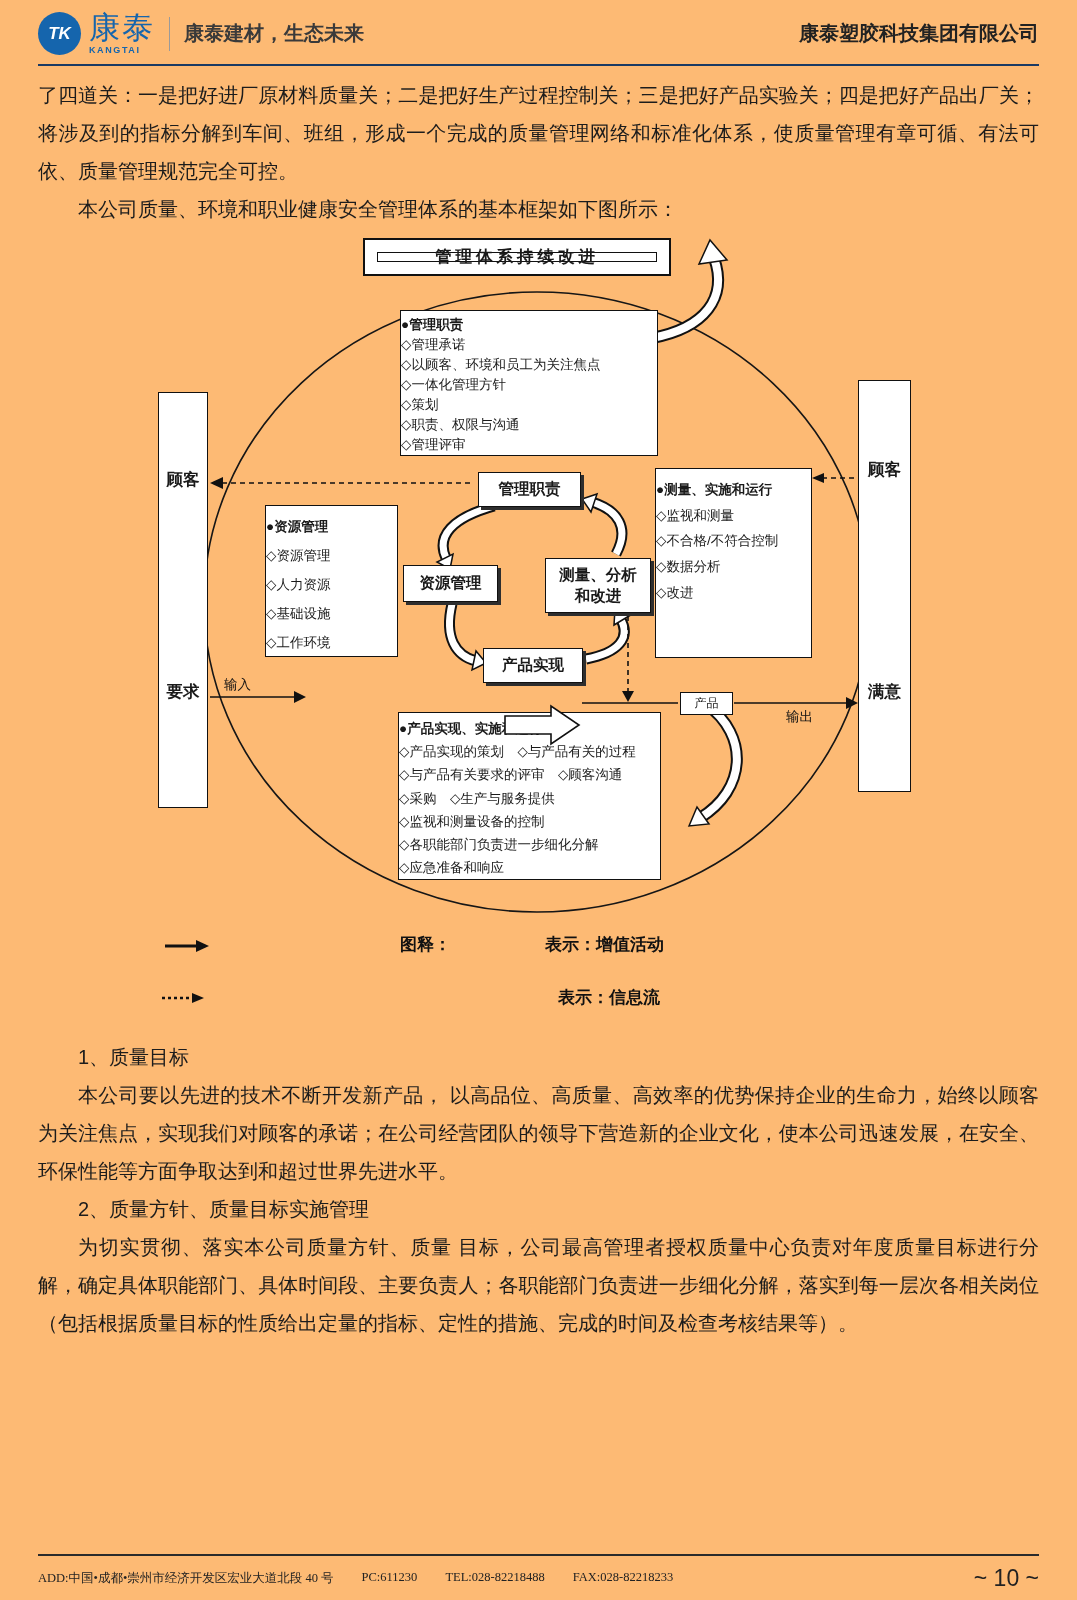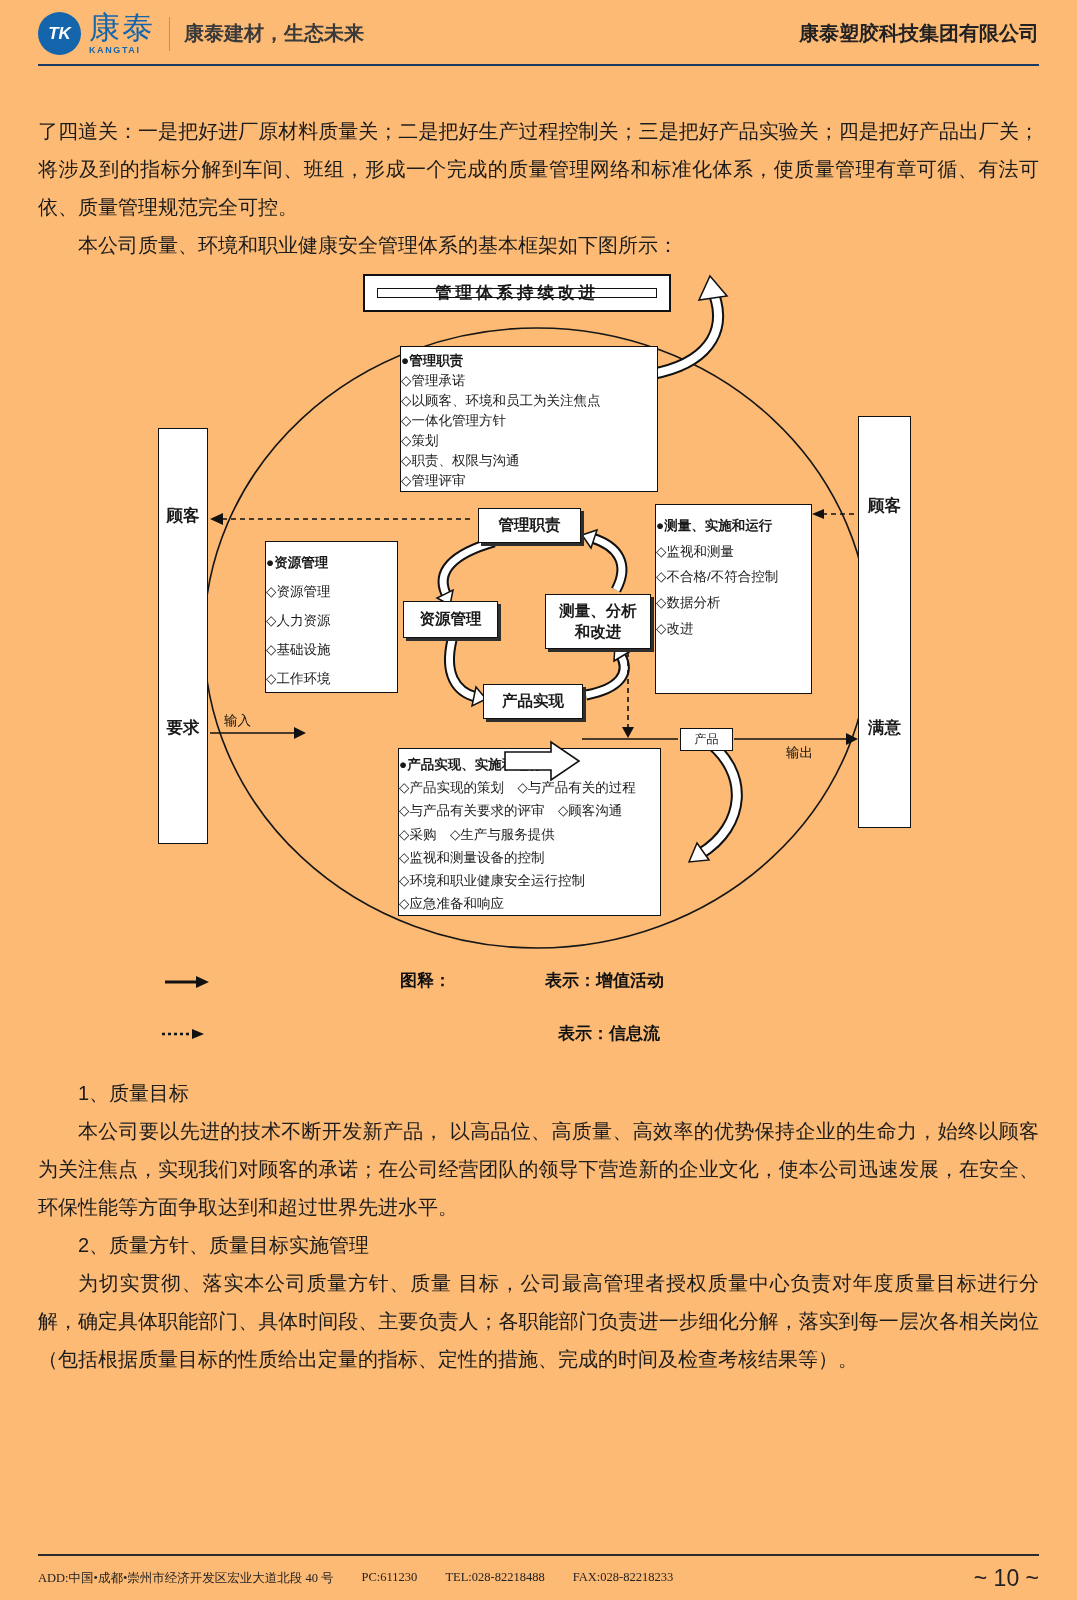--- a/index.html
+++ b/index.html
@@ -14,21 +14,21 @@
   .logo-circle { width:43px; height:43px; border-radius:50%; background:#1565ad; color:#fff;
     display:flex; align-items:center; justify-content:center; font-style:italic; font-weight:bold; font-size:17px; }
   .logo-cn { color:#1565ad; font-size:31px; font-weight:normal; letter-spacing:2px; line-height:1; }
   .logo-en { color:#1565ad; font-size:9px; letter-spacing:1.6px; font-weight:bold; margin-top:2px; }
   .hdr-divider { width:1px; height:34px; background:#9a9a9a; }
   .tagline { font-size:20px; font-weight:bold; color:#3a3a3a; }
   .company { font-size:20px; color:#222; font-weight:bold; }
   .hdr-rule { height:2px; background:#1b3a63; margin:0 38px; }
 
   
-  .content { padding:10px 38px 0;margin-top:36px; }
+  .content { padding:10px 38px 0; }
   .para { font-size:20px; line-height:1.9; text-align:justify; color:#1c1c1c; }
   .indent { text-indent:2em; }
 
   
   .diagram { position:relative; height:800px; margin:2px -38px 0; }
   .diagram svg.canvas { position:absolute; left:0; top:0; }
   .circle { fill:none; stroke:#161616; stroke-width:1.6; }
   .dash { stroke:#111; stroke-width:1.6; stroke-dasharray:5 4; fill:none; }
   .solid { stroke:#111; stroke-width:1.7; }
   .ah { fill:#111; stroke:none; }
@@ -200,21 +200,21 @@
         <div>◇数据分析</div>
         <div>◇改进</div>
       </div>
 
       <div class="dbox product" style="left:398px; top:482px; width:263px; height:168px;">
         <div class="t">●产品实现、实施和运行</div>
         <div>◇产品实现的策划　◇与产品有关的过程</div>
         <div>◇与产品有关要求的评审　◇顾客沟通</div>
         <div>◇采购　◇生产与服务提供</div>
         <div>◇监视和测量设备的控制</div>
-        <div>◇环境和职业健康安全运行控制</div>
+        <div>◇各职能部门负责进一步细化分解</div>
         <div>◇应急准备和响应</div>
       </div>
 
       <div class="node" style="left:478px; top:242px; width:103px; height:35px;">
         <span>管理职责</span>
       </div>
       <div class="node" style="left:403px; top:335px; width:95px; height:37px;">
         <span>资源管理</span>
       </div>
       <div class="node" style="left:545px; top:328px; width:106px; height:55px;">

